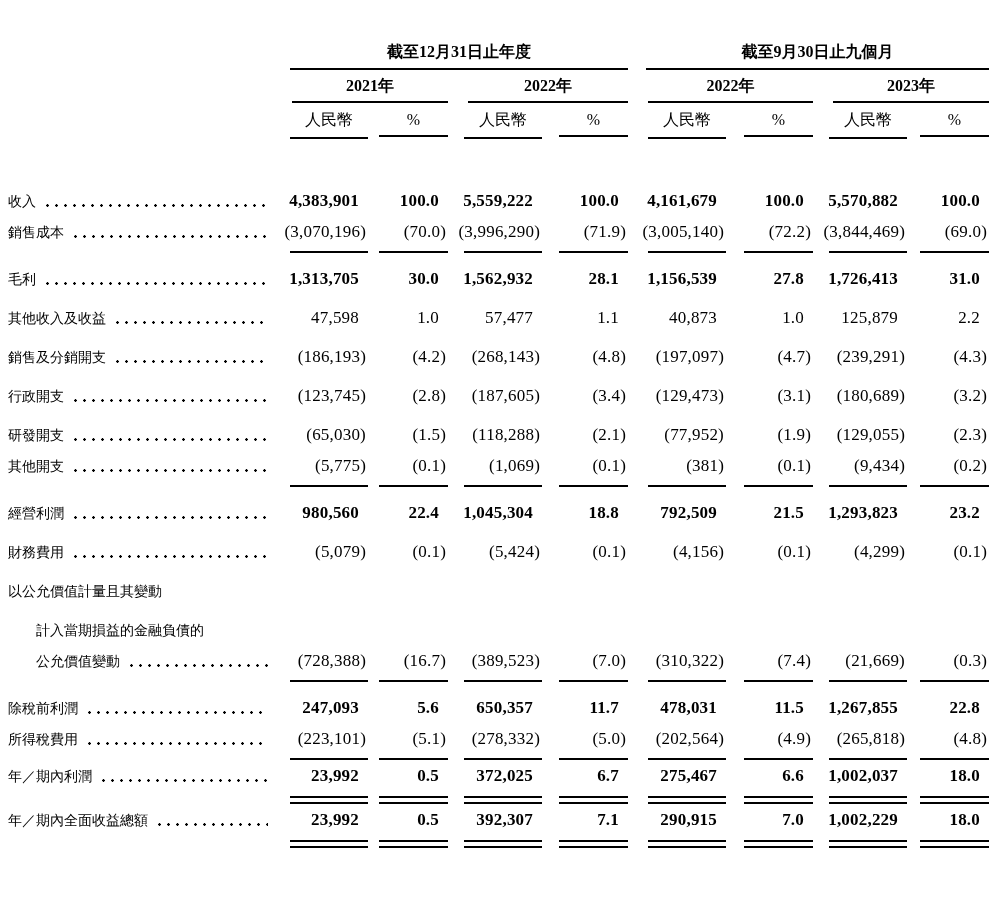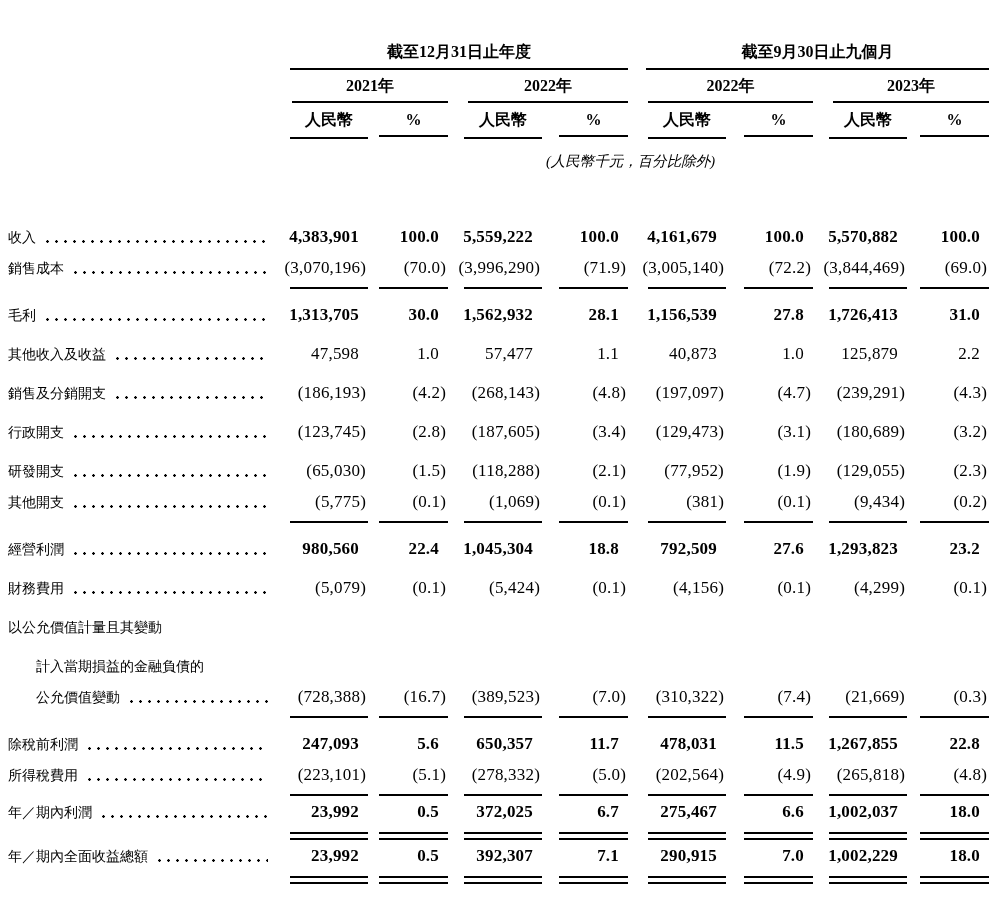--- a/index.html
+++ b/index.html
@@ -22,21 +22,21 @@
     margin-left:18px;text-align:center;font-weight:bold;font-size:16px;
     border-bottom:2px solid #000;padding-bottom:5px;vertical-align:bottom;margin-top:28px;
   }
   tr.h-year{height:30px;}
   .yr-in{
     margin-left:20px;text-align:center;font-weight:bold;font-size:16px;
     border-bottom:2px solid #000000;padding-bottom:4px;margin-top:6px;
   }
   tr.h-col{height:36px;}
   .col-in{
-    margin-left:auto;margin-right:0;text-align:center;font-weight:bold;font-size:16px;
+    margin-left:auto;margin-right:0;text-align:center;font-weight:normal;font-size:16px;
     border-bottom:2px solid #000;padding-bottom:6px;margin-top:6px;
   }
   .col-in.rmbw{width:78px;}
   .col-in.pctw{width:69px;}
   tr.h-note1{height:24px;}
   tr.h-note2{height:36px;}
   .note{
     font-style:italic;font-size:14.5px;text-align:center;vertical-align:bottom;
     padding-bottom:4px;
   }
@@ -135,24 +135,20 @@
       <th>
           <div class="col-in pctw">%</div>
         </th>
       <th>
           <div class="col-in rmbw">人民幣</div>
         </th>
       <th>
           <div class="col-in pctw">%</div>
         </th>
     </tr>
-    <tr class="h-note2">
-      <td></td>
-      <td colspan="8" class="note">(人民幣千元，百分比除外)</td>
-    </tr>
   </thead>
   <tbody>
     <tr class="spacer">
         <td colspan="9"></td>
       </tr>
 
     <tr class="row bold">
       <td class="lbl">
           <div class="lw">
             <span class="t">收入</span>
@@ -293,21 +289,21 @@
           <div class="lw">
             <span class="t">經營利潤</span>
             <span class="dots"></span>
           </div>
         </td>
       <td class="num rmb"><span class="val">980,560</span></td>
       <td class="num pct"><span class="val">22.4</span></td>
       <td class="num rmb"><span class="val">1,045,304</span></td>
       <td class="num pct"><span class="val">18.8</span></td>
       <td class="num rmb"><span class="val">792,509</span></td>
-      <td class="num pct"><span class="val">27.6</span></td>
+      <td class="num pct"><span class="val">21.5</span></td>
       <td class="num rmb"><span class="val">1,293,823</span></td>
       <td class="num pct"><span class="val">23.2</span></td>
     </tr>
 
     <tr class="row">
       <td class="lbl">
           <div class="lw">
             <span class="t">財務費用</span>
             <span class="dots"></span>
           </div>

